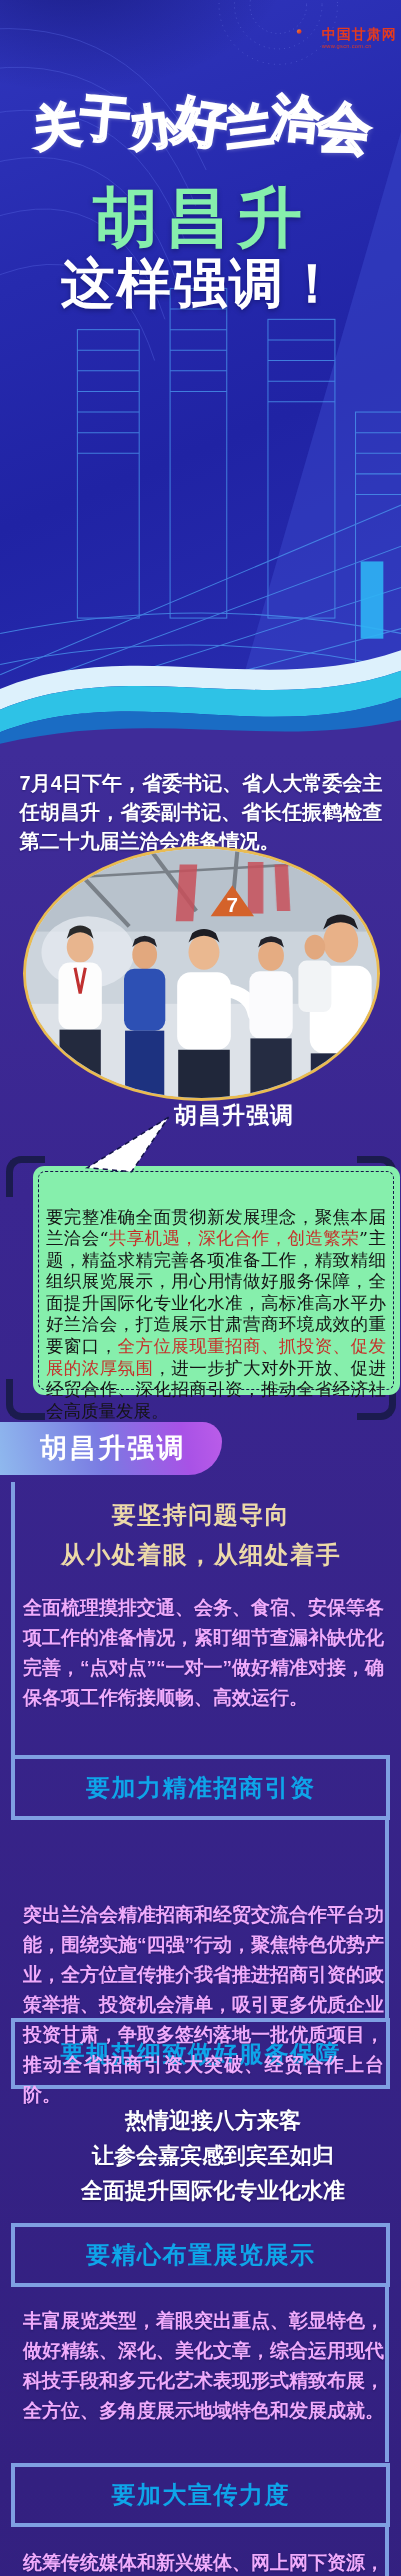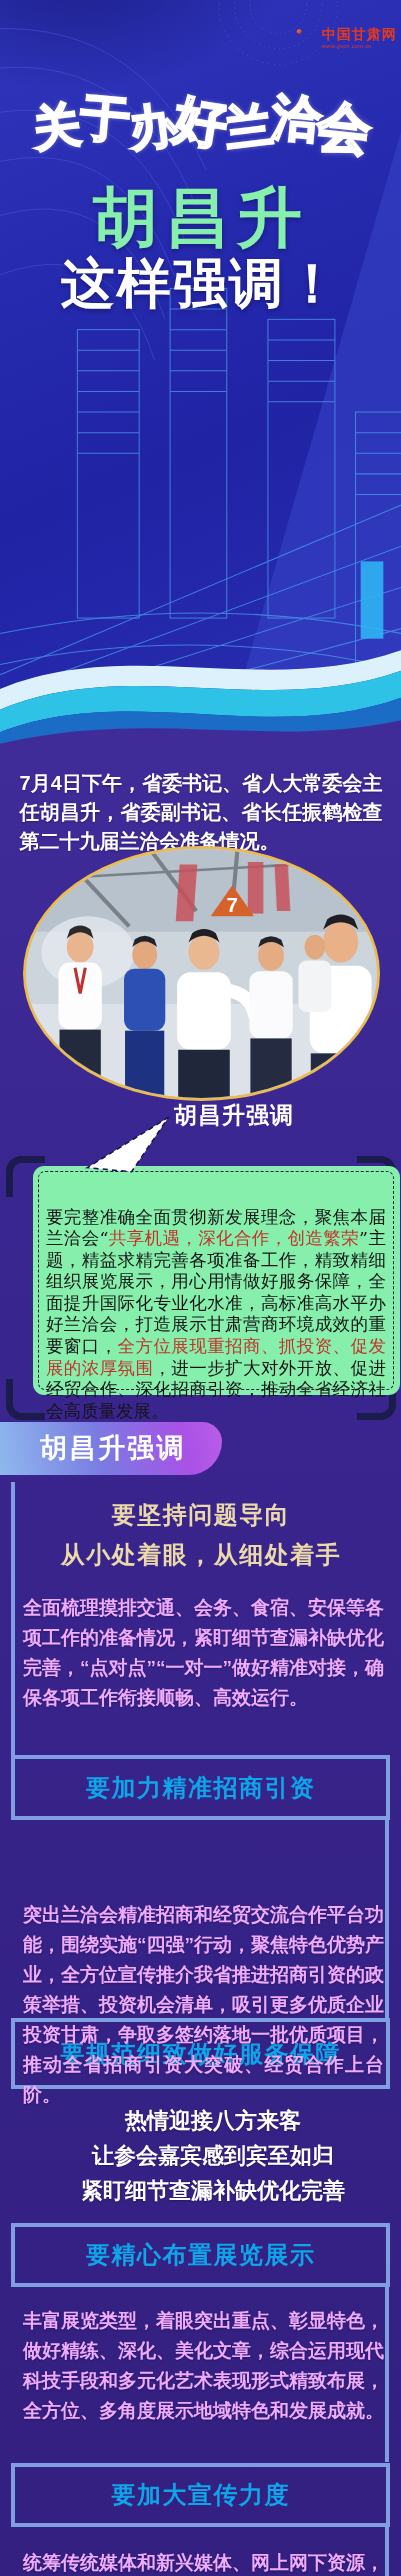--- a/index.html
+++ b/index.html
@@ -232,21 +232,21 @@
     <div class="bh">要加力精准招商引资</div>
   </div>
   <div class="vline" style="left:385px;top:1820px;height:198px;"></div>
   <div class="sbody" style="top:1900px;">突出兰洽会精准招商和经贸交流合作平台功能，围绕实施“四强”行动，聚焦特色优势产业，全方位宣传推介我省推进招商引资的政策举措、投资机会清单，吸引更多优质企业投资甘肃，争取多签约落地一批优质项目，推动全省招商引资大突破、经贸合作上台阶。</div>
 
   <div class="sbox" style="top:2018px;height:71px;">
     <div class="bh">要规范细致做好服务保障</div>
   </div>
   <div class="slogan" style="top:2103px;">热情迎接八方来客</div>
   <div class="slogan" style="top:2138px;">让参会嘉宾感到宾至如归</div>
-  <div class="slogan" style="top:2173px;">紧盯细节查漏补缺优化完善</div>
+  <div class="slogan" style="top:2173px;">全面提升国际化专业化水准</div>
 
   <div class="sbox" style="top:2223px;height:64px;">
     <div class="bh">要精心布置展览展示</div>
   </div>
   <div class="vline" style="left:385px;top:2286px;height:176px;"></div>
   <div class="sbody" style="top:2306px;">丰富展览类型，着眼突出重点、彰显特色，做好精练、深化、美化文章，综合运用现代科技手段和多元化艺术表现形式精致布展，全方位、多角度展示地域特色和发展成就。</div>
 
   <div class="sbox" style="top:2463px;height:64px;">
     <div class="bh">要加大宣传力度</div>
   </div>

